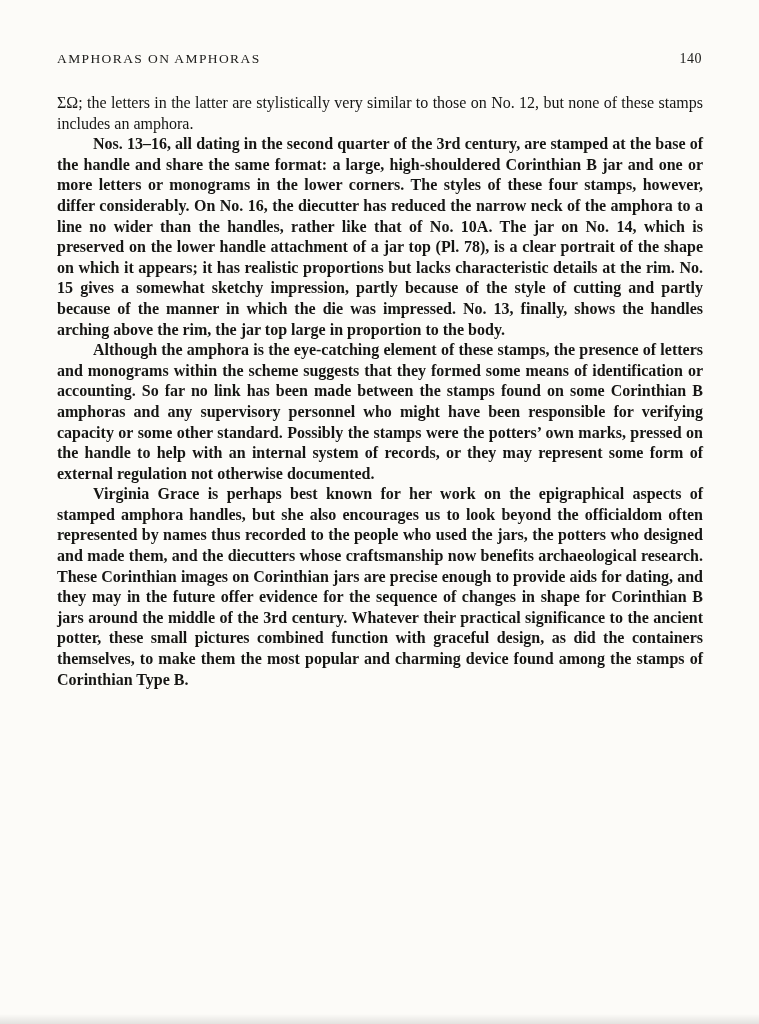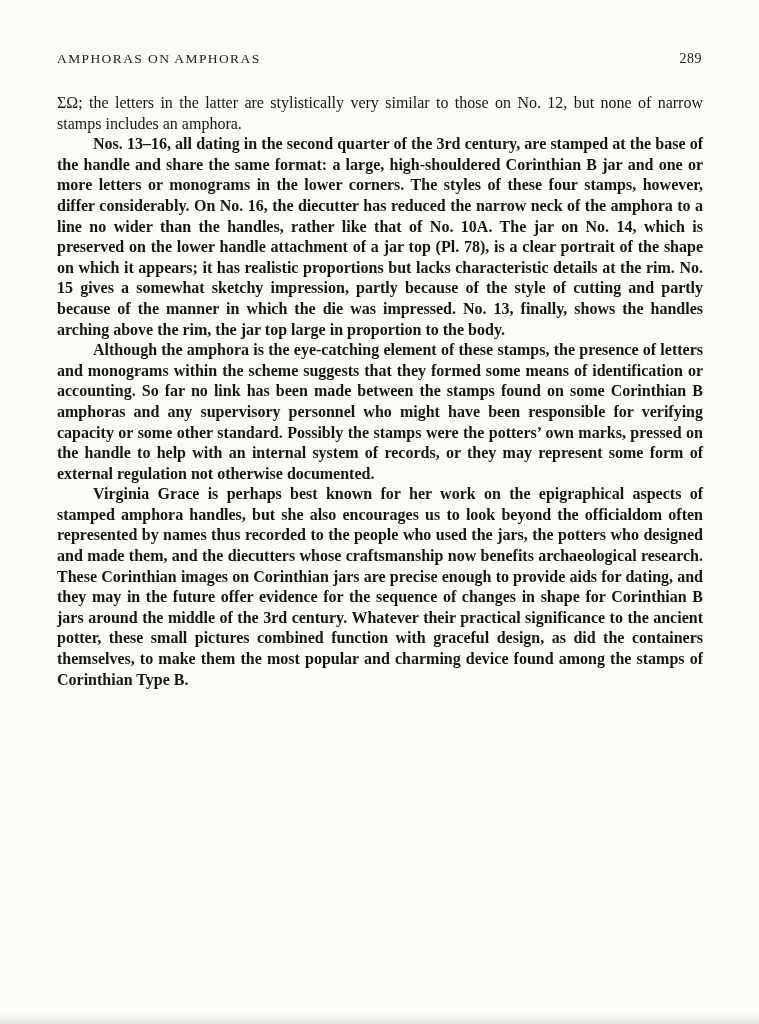--- a/index.html
+++ b/index.html
@@ -62,23 +62,23 @@
     font-weight: bold;
   }
 </style>
 </head>
 <body>
 
 <div class="page">
 
   <header class="running-header">
     <span class="running-title">AMPHORAS ON AMPHORAS</span>
-    <span class="page-number">289</span>
+    <span class="page-number">140</span>
   </header>
 
   <main class="text-block">
-    <p class="para no-indent">ΣΩ; the letters in the latter are stylistically very similar to those on No. 12, but none of narrow stamps includes an amphora.</p>
+    <p class="para no-indent">ΣΩ; the letters in the latter are stylistically very similar to those on No. 12, but none of these stamps includes an amphora.</p>
     <p class="para indent">Nos. 13–16, all dating in the second quarter of the 3rd century, are stamped at the base of the handle and share the same format: a large, high-shouldered Corinthian B jar and one or more letters or monograms in the lower corners. The styles of these four stamps, however, differ considerably. On No. 16, the diecutter has reduced the narrow neck of the amphora to a line no wider than the handles, rather like that of No. 10A. The jar on No. 14, which is preserved on the lower handle attachment of a jar top (Pl. 78), is a clear portrait of the shape on which it appears; it has realistic proportions but lacks characteristic details at the rim. No. 15 gives a somewhat sketchy impression, partly because of the style of cutting and partly because of the manner in which the die was impressed. No. 13, finally, shows the handles arching above the rim, the jar top large in proportion to the body.</p>
     <p class="para indent">Although the amphora is the eye-catching element of these stamps, the presence of letters and monograms within the scheme suggests that they formed some means of identification or accounting. So far no link has been made between the stamps found on some Corinthian B amphoras and any supervisory personnel who might have been responsible for verifying capacity or some other standard. Possibly the stamps were the potters’ own marks, pressed on the handle to help with an internal system of records, or they may represent some form of external regulation not otherwise documented.</p>
     <p class="para indent">Virginia Grace is perhaps best known for her work on the epigraphical aspects of stamped amphora handles, but she also encourages us to look beyond the officialdom often represented by names thus recorded to the people who used the jars, the potters who designed and made them, and the diecutters whose craftsmanship now benefits archaeological research. These Corinthian images on Corinthian jars are precise enough to provide aids for dating, and they may in the future offer evidence for the sequence of changes in shape for Corinthian B jars around the middle of the 3rd century. Whatever their practical significance to the ancient potter, these small pictures combined function with graceful design, as did the containers themselves, to make them the most popular and charming device found among the stamps of Corinthian Type B.</p>
   </main>
 
 </div>
 
 </body></html>

